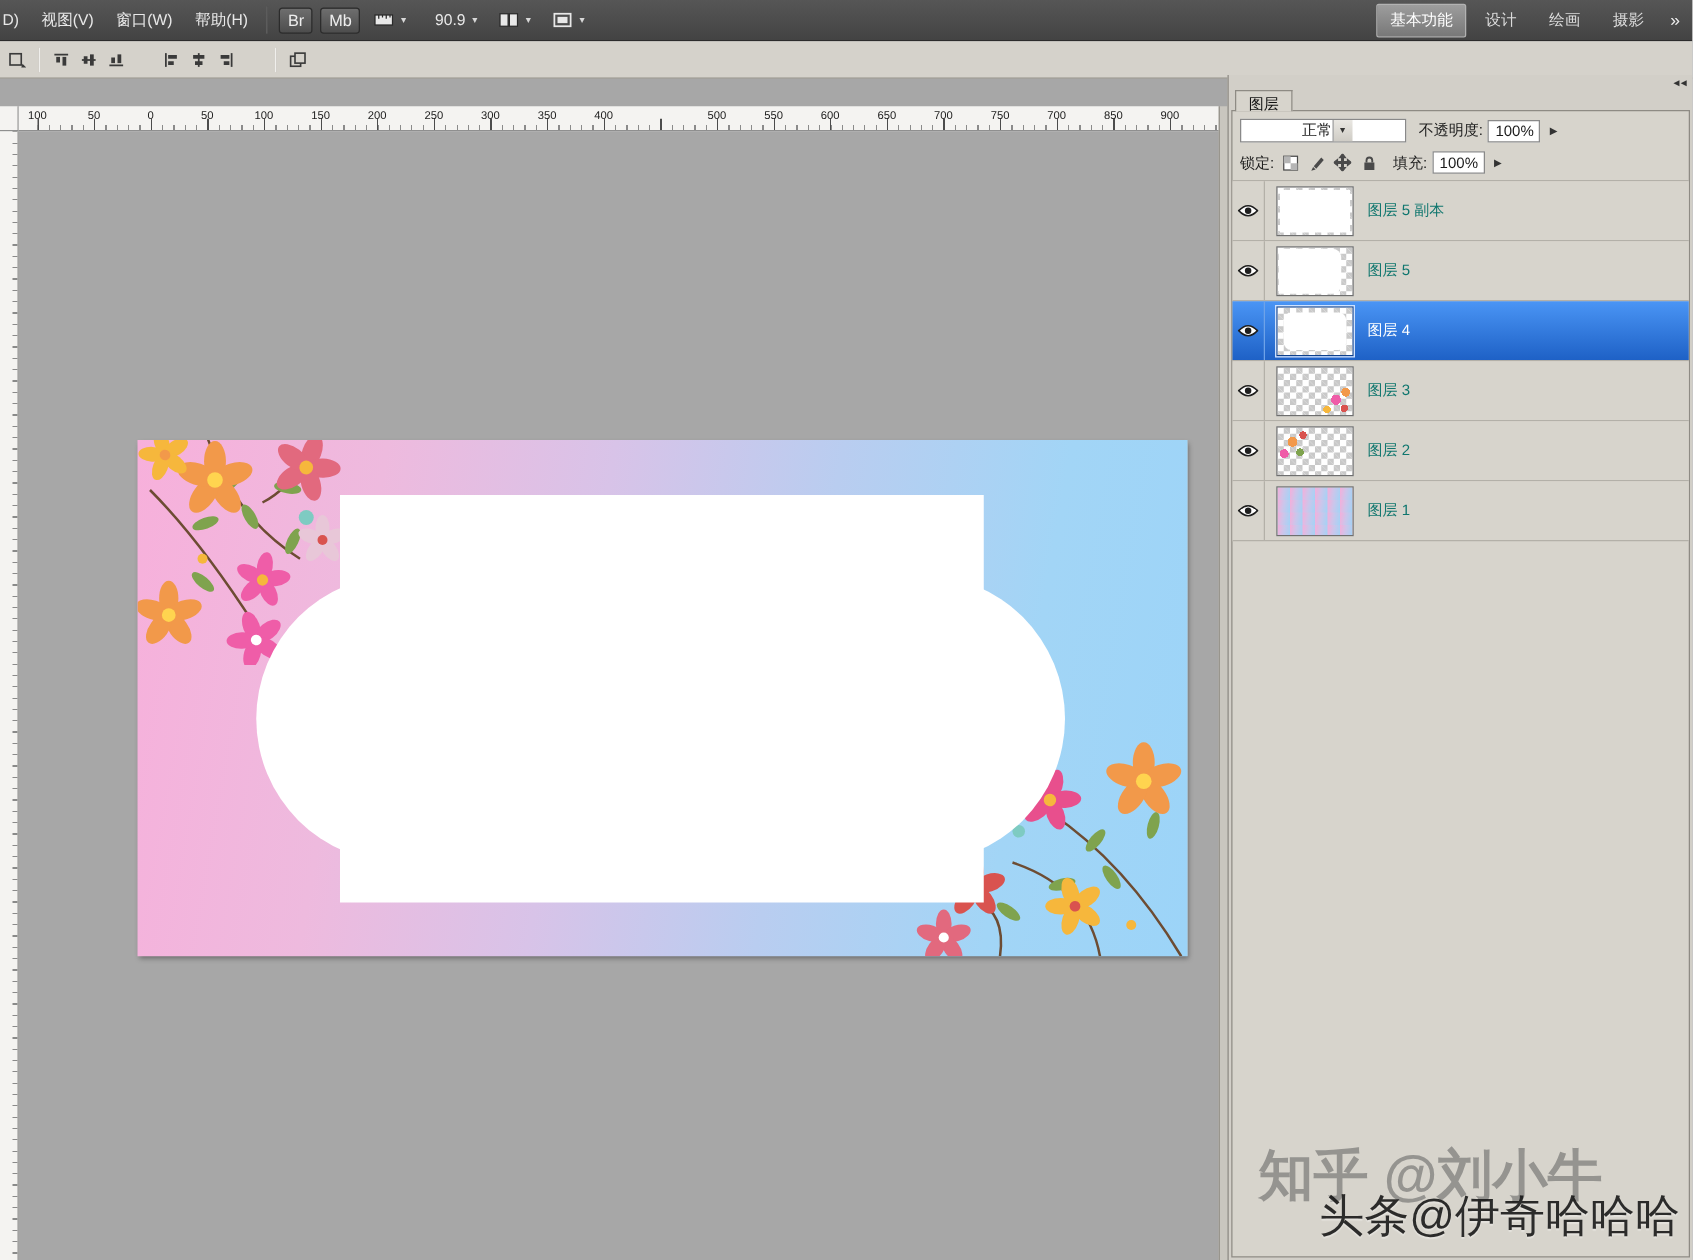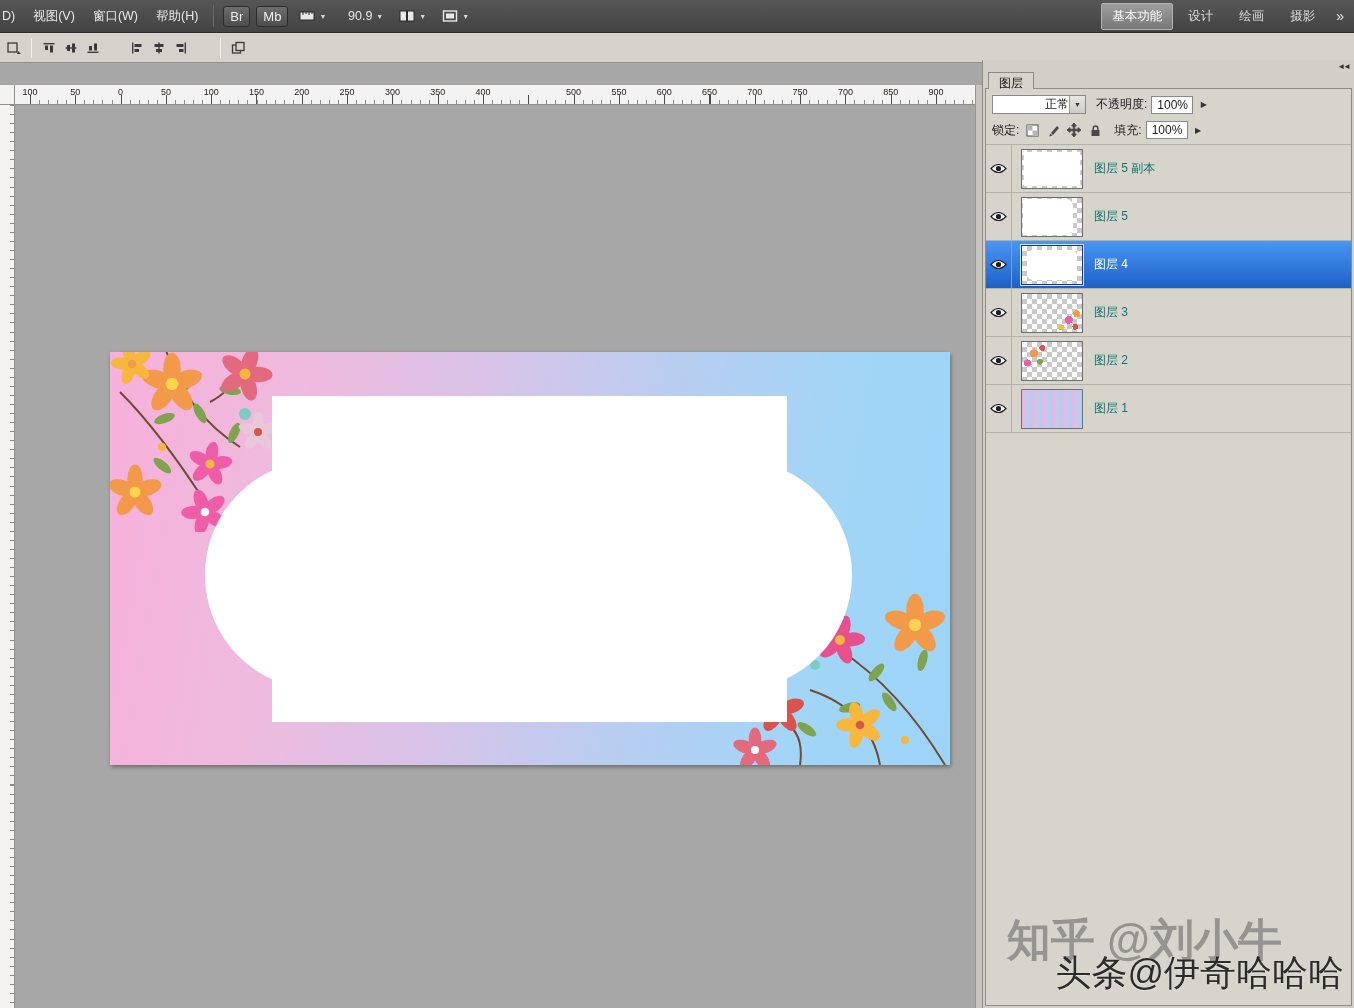--- a/index.html
+++ b/index.html
@@ -70,22 +70,22 @@
     background:#d2cfc8; border-left:1px solid #8e8b84; }
   .panel-top { height:13px; position:relative; }
   .collapse-btn { position:absolute; right:5px; top:2px; font-size:8px; color:#333; letter-spacing:-2px; }
   .layers-tab { position:absolute; left:5px; top:12px; height:17px; padding:2px 10px 0;
     background:#d7d4cc; border:1px solid #8e8b84; border-bottom:none; font-size:12px; color:#111; z-index:2; }
   .panel-body { position:absolute; left:2px; right:2px; top:28px; bottom:2px;
     background:#d7d4cc; border:1px solid #8e8b84; }
 
   .blend-row, .lock-row { display:flex; align-items:center; padding:4px 6px 3px; gap:4px; font-size:12px; color:#1b1b1b; }
   .blend-row { padding-top:6px; }
-  .select-box { width:94px; height:19px; background:#fff; border:1px solid #898989;
-    display:flex; justify-content:flex-end; align-items:center; padding-left:6px; font-size:12px; }
+  .select-box { width:133px; height:19px; background:#fff; border:1px solid #898989;
+    display:flex; justify-content:center; align-items:center; padding-left:6px; font-size:12px; }
   .dd-btn { width:16px; height:17px; background:linear-gradient(#e9e7e2,#cfccc5); border-left:1px solid #999;
     display:grid; place-items:center; font-size:7px; color:#333; }
   .row-label { margin-left:6px; white-space:nowrap; }
   .val-box { width:42px; height:18px; background:#fff; border:1px solid #898989;
     font-size:12px; display:flex; align-items:center; padding-left:5px; }
   .spin-btn { width:13px; height:18px; background:transparent; border:none; font-size:8px; color:#333;
     display:grid; place-items:center; }
   .lock-icons { display:flex; gap:3px; }
   .lock-btn { width:18px; height:17px; border:1px solid transparent; background:transparent; display:grid; place-items:center; }
   .lock-btn svg { fill:#4a4a4a; stroke:#4a4a4a; }

